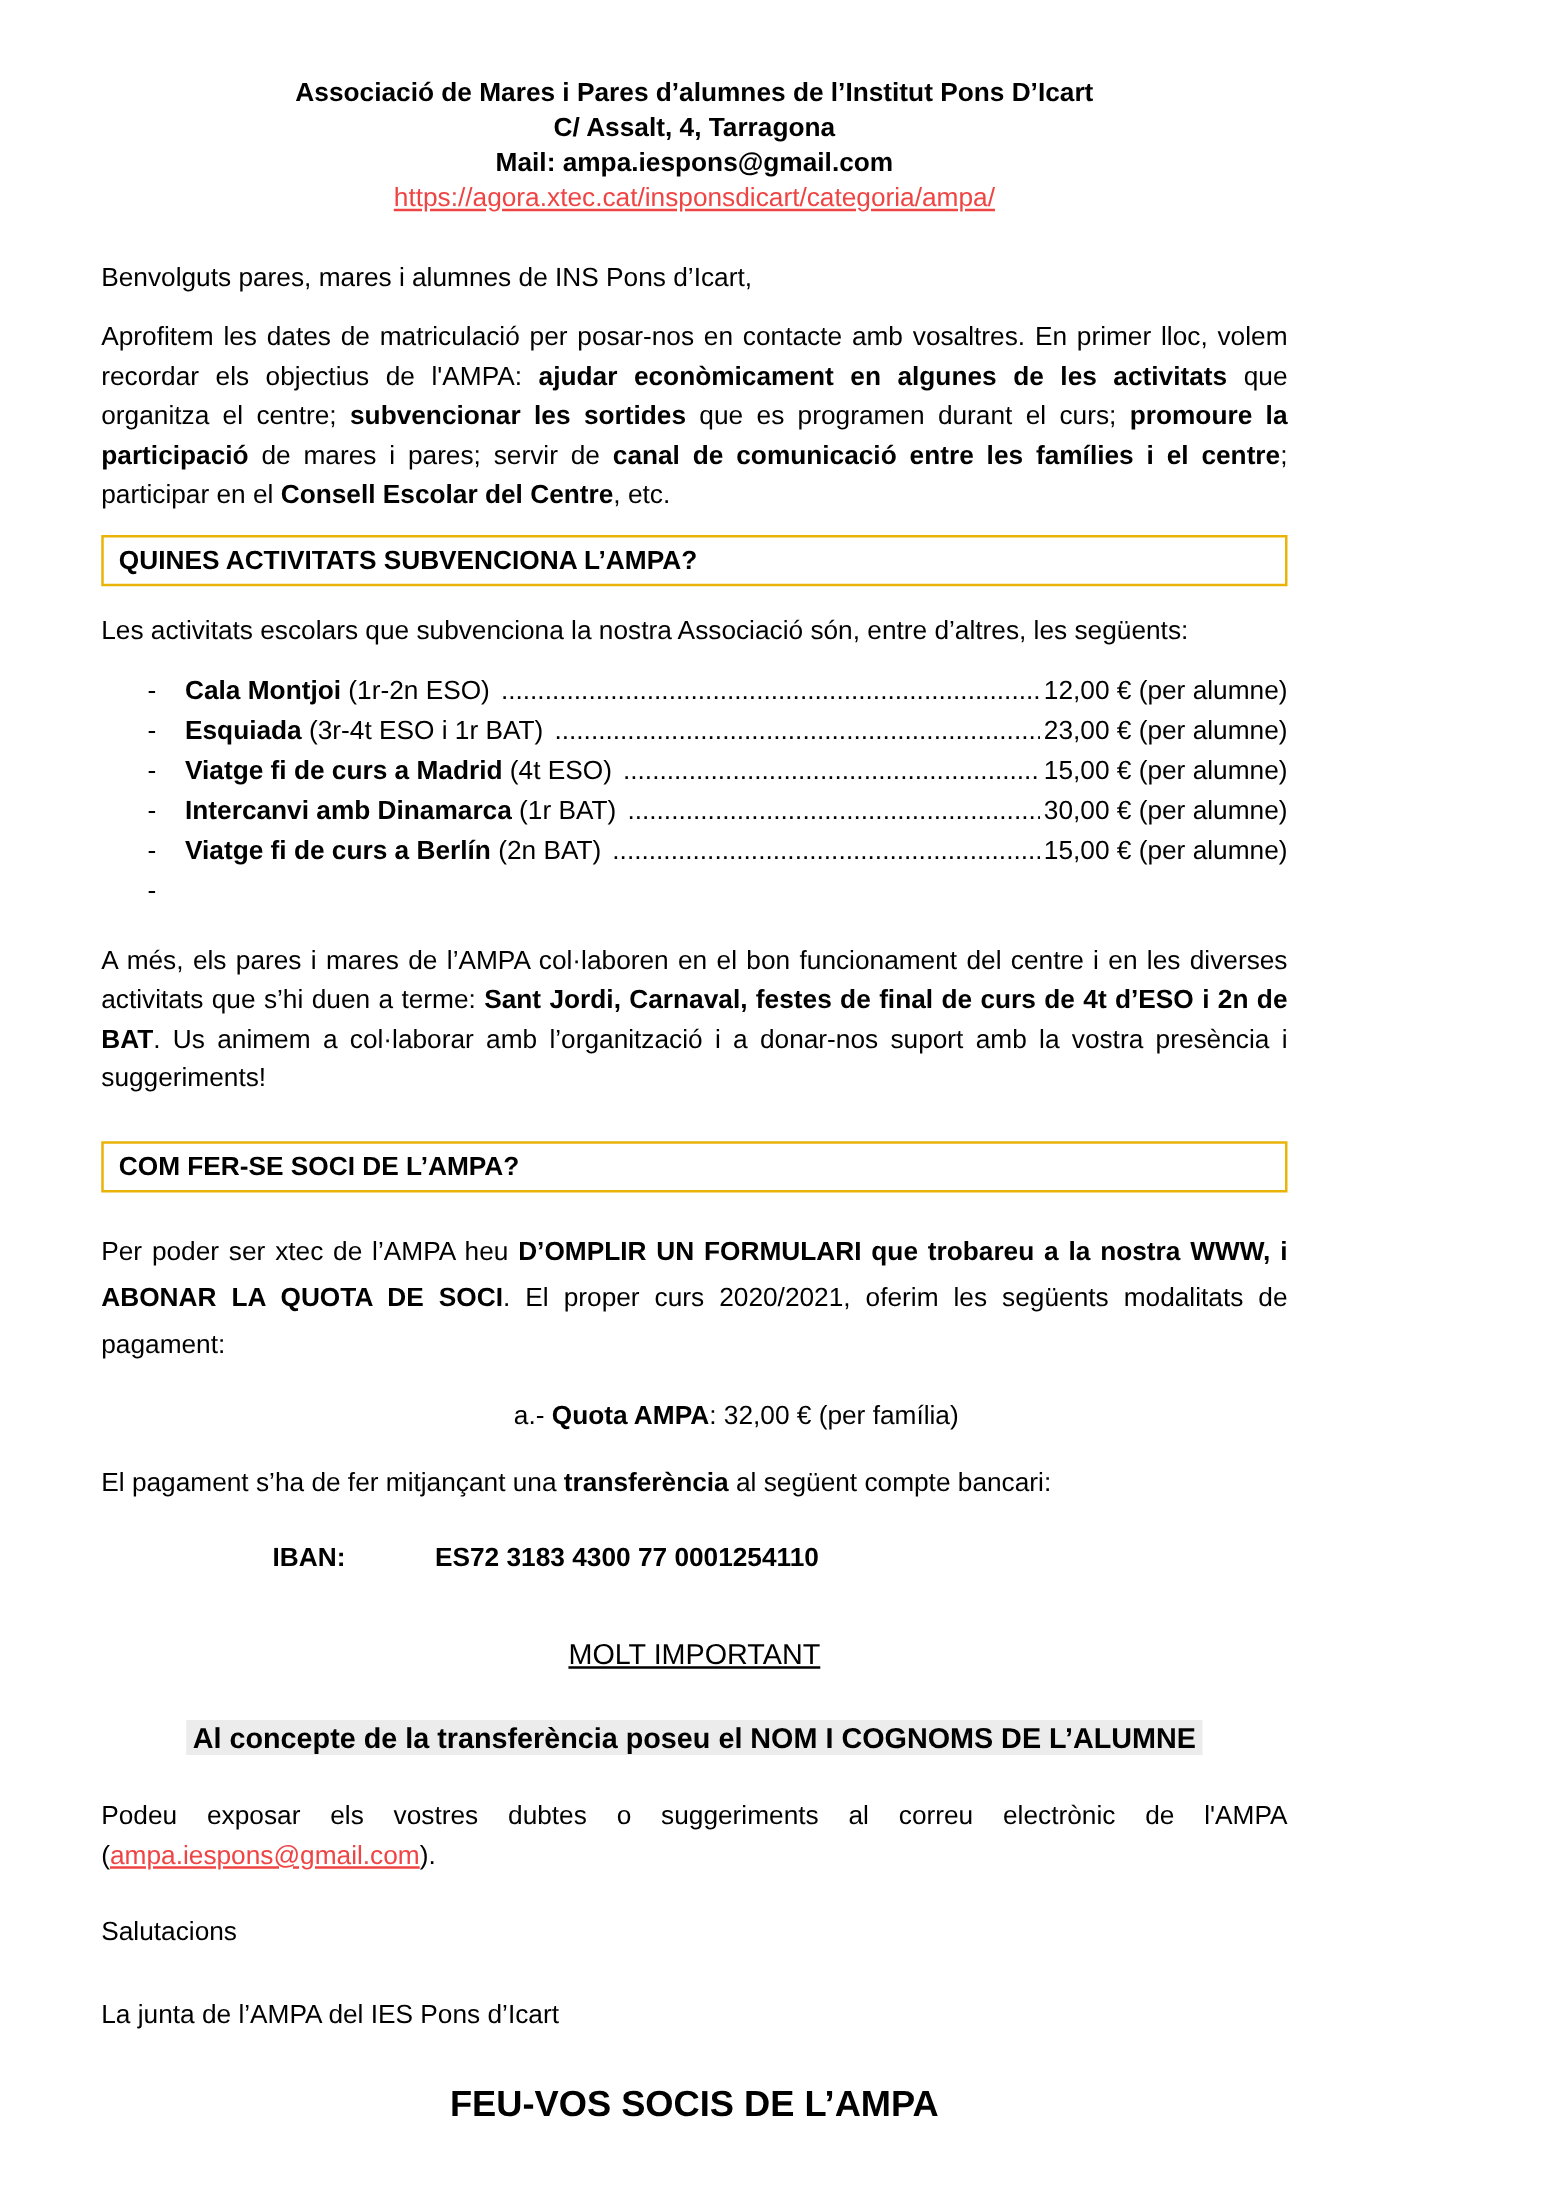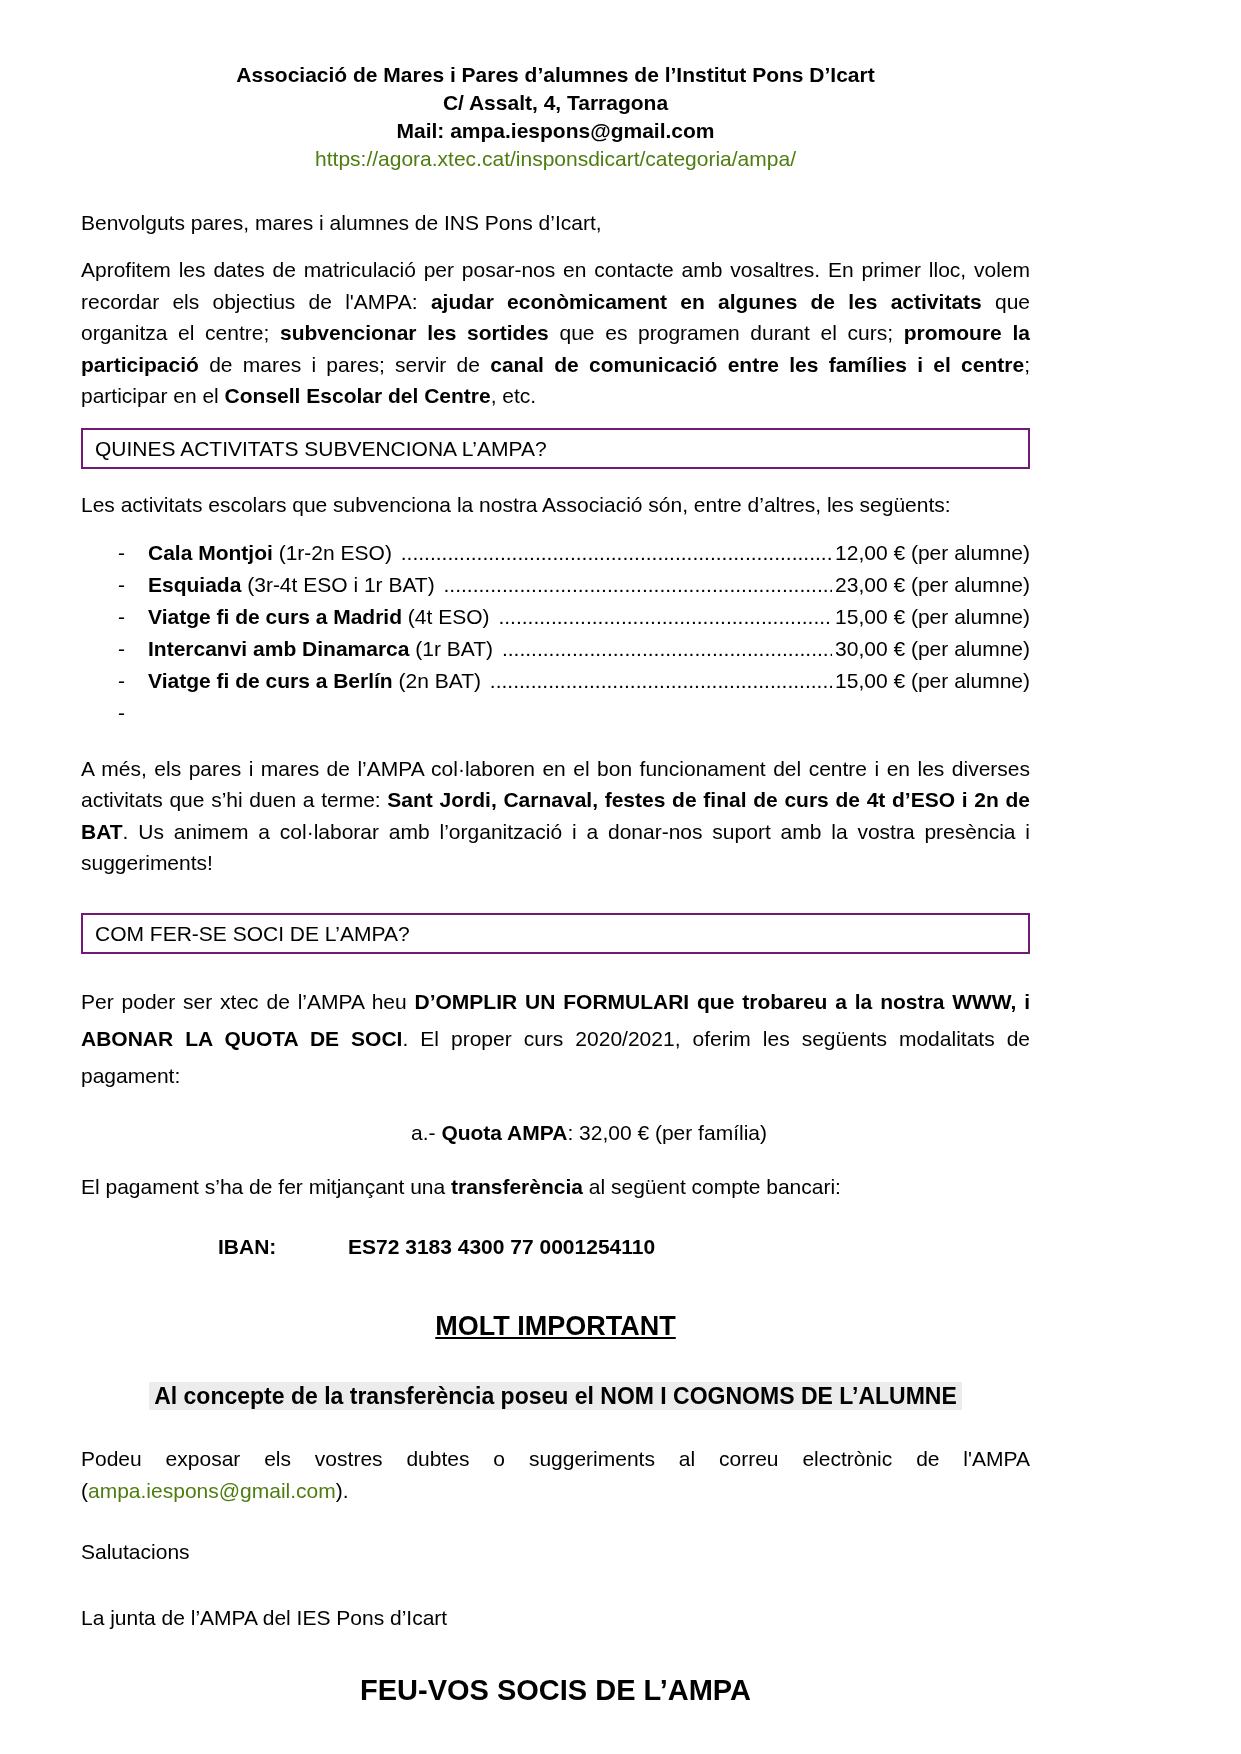--- a/index.html
+++ b/index.html
@@ -5,45 +5,45 @@
   * { margin:0; padding:0; box-sizing:border-box; }
   html, body { background:#ffffff; }
   body {
     width:1241px; min-height:1754px;
     font-family:"Liberation Sans", sans-serif;
     color:#000; font-size:21px; line-height:1.5;
     padding-top:62px;
   }
   .page { width:949px; margin-left:81px; }
   .b { font-weight:700; }
-  .doc-link { color:#4d7c0f; cursor:pointer; }
+  .doc-link { color:#ef4444; text-decoration:underline; cursor:pointer; }
   .doc-header { text-align:center; font-weight:700; line-height:1.28; margin-bottom:34px; }
   .doc-header .hl { margin-bottom:1px; }
   .para { margin-bottom:16px; }
   .just { text-align:justify; }
   .boxed {
-    border:2px solid #701a75; font-weight:400;
+    border:2px solid #eab308; font-weight:700;
     padding:3px 12px; margin:16px 0 20px 0;
   }
   .list { margin:0 0 24px 37px; }
   .item { display:flex; align-items:baseline; line-height:32px; }
   .dash { width:30px; flex:0 0 30px; }
   .left { white-space:pre; flex:0 0 auto; }
   .dots { flex:1 1 auto; overflow:hidden; white-space:nowrap; margin:0 3px; }
   .price { flex:0 0 auto; white-space:nowrap; }
   .collab { margin-bottom:34px; }
   .box2 { margin-bottom:30px; }
   .memintro { line-height:1.75; margin-bottom:22px; }
   .options { margin-left:67px; margin-bottom:22px;text-align:center; }
   .option { white-space:pre-wrap; line-height:33px; }
   .payment { margin-bottom:28px; }
   .iban-line { padding-left:137px; margin-bottom:44px; }
   .iban-label { display:inline-block; width:130px; }
   .molt { text-align:center; margin-bottom:32px; }
-  .molt span { font-size:27px; font-weight:700; text-decoration:underline; }
+  .molt span { font-size:23px; font-weight:400; text-decoration:underline; }
   .note-wrap { text-align:center; margin-bottom:30px; }
   .note { font-size:23px; font-weight:700; background:#ececec; padding:1px 5px; }
   .contact { margin-bottom:30px; }
   .salut { margin-bottom:34px; }
   .sig { margin-bottom:36px; }
   .cta { text-align:center; font-weight:700; font-size:29px; margin-bottom:36px;margin-top:16px; }
 </style>
 </head>
 <body>
 

